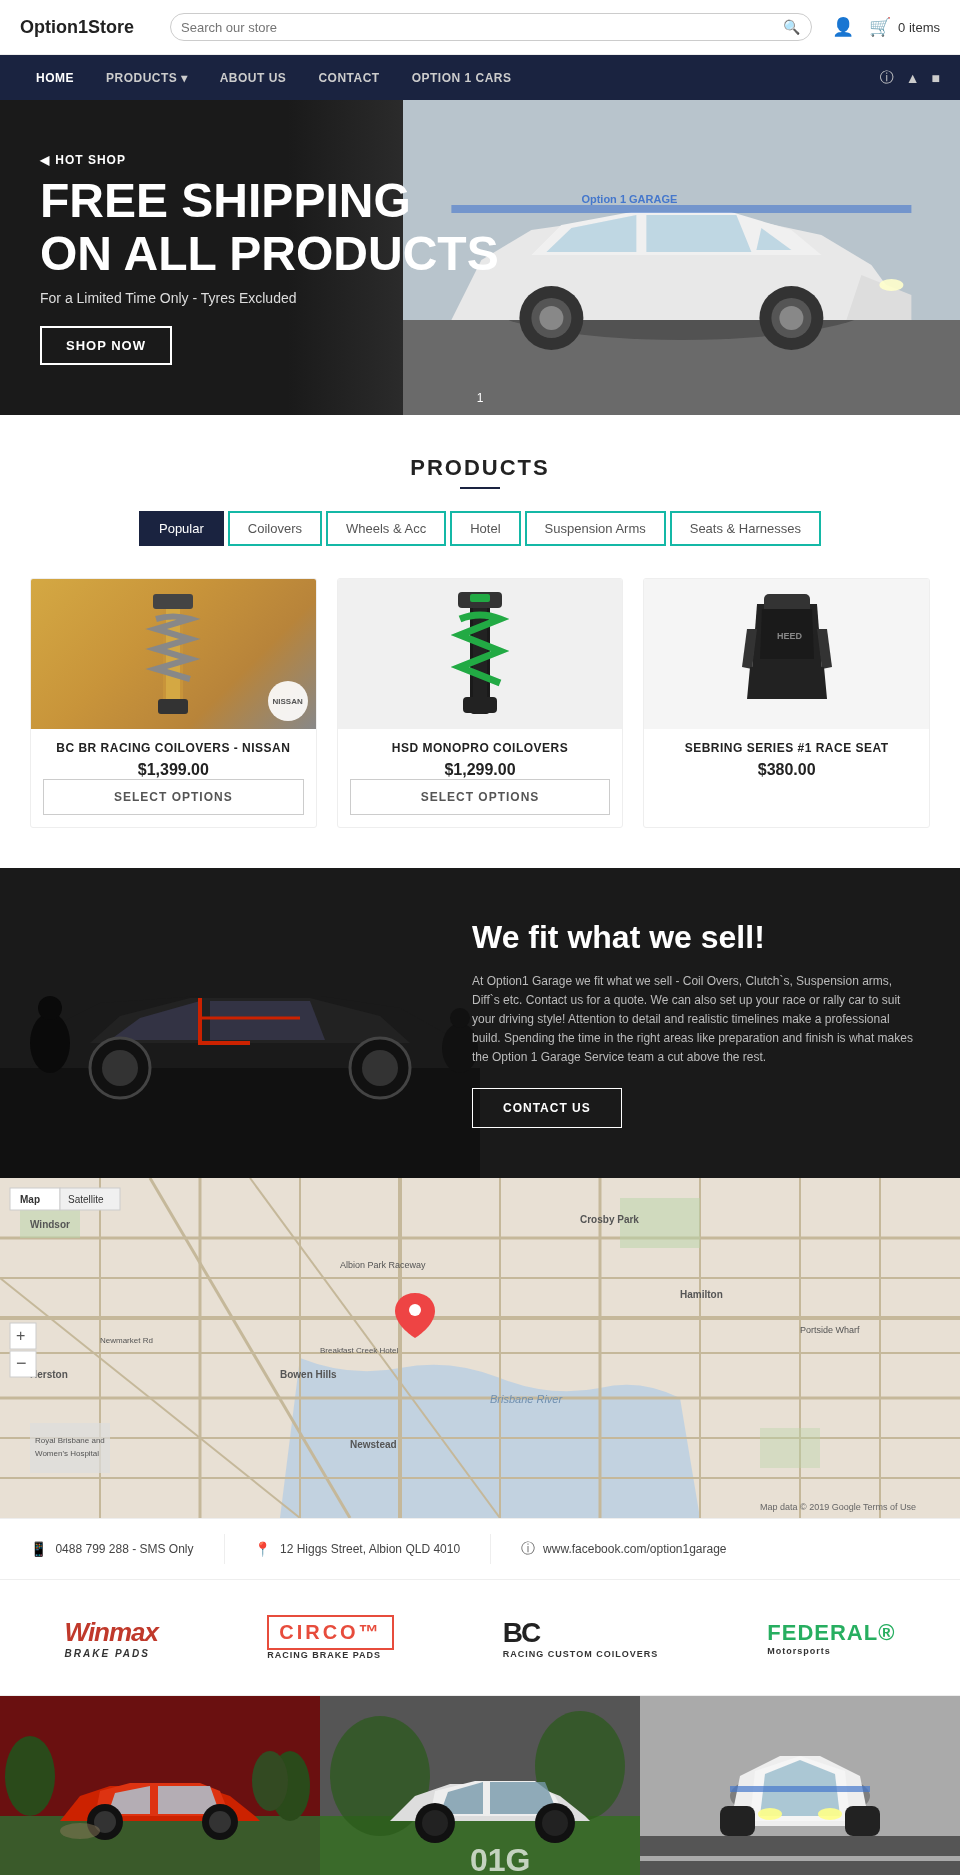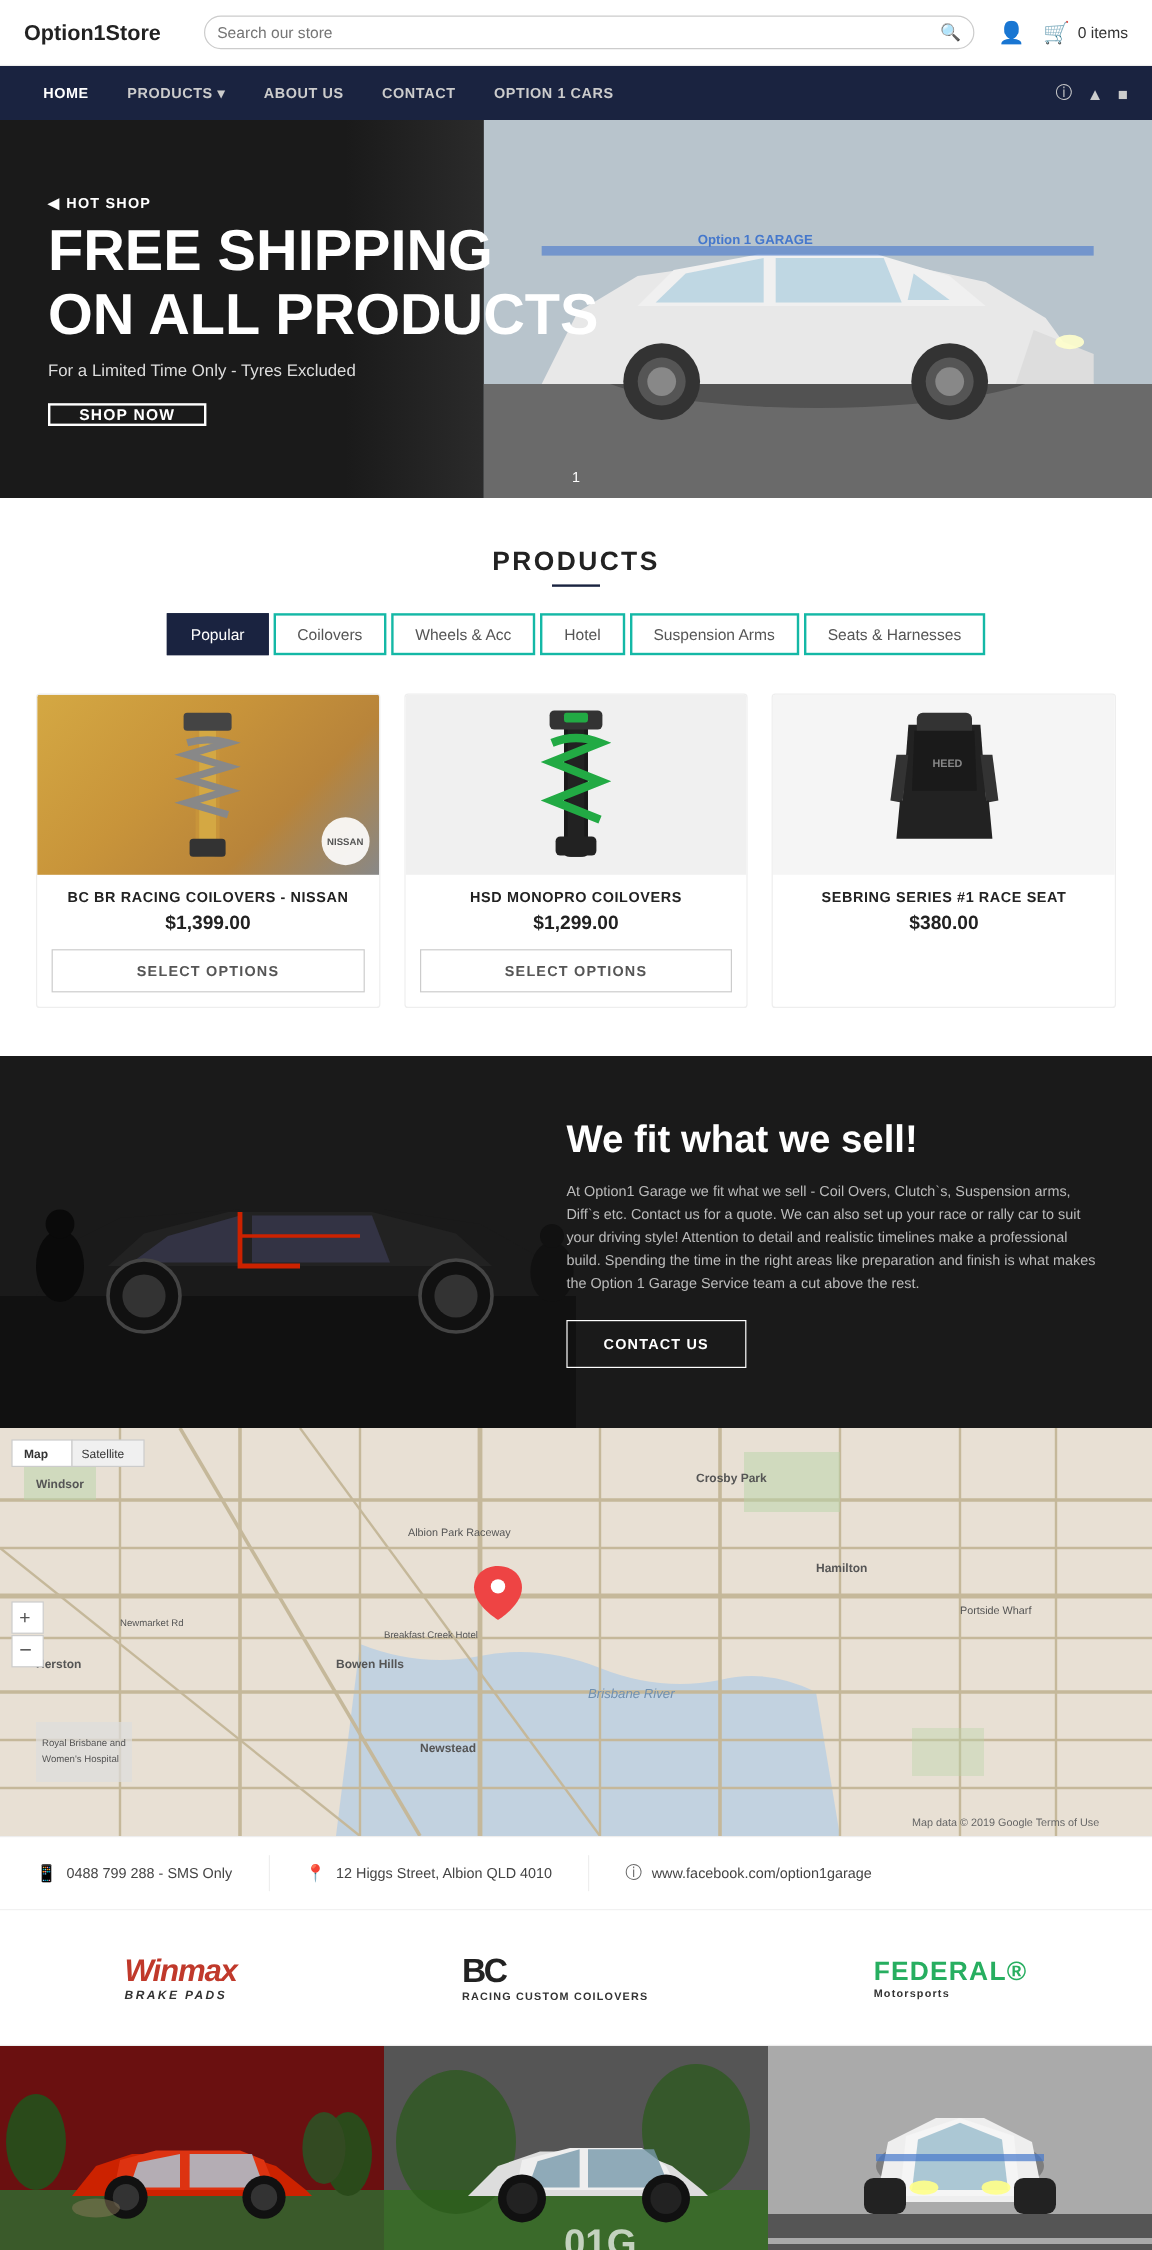--- a/index.html
+++ b/index.html
@@ -125,21 +125,21 @@
     }
     .hero-subtitle {
       color: #ddd;
       font-size: 14px;
       margin-bottom: 20px;
     }
     .hero-btn {
       display: inline-block;
       border: 2px solid #fff;
       color: #fff;
-      padding: 0 24px;
+      padding: 10px 24px;
       font-size: 13px;
       font-weight: 700;
       letter-spacing: 1px;
       cursor: pointer;
       text-transform: uppercase;
       background: transparent;
     }
     .hero-indicator {
       position: absolute;
       bottom: 10px;
@@ -244,21 +244,21 @@
       font-weight: 700;
       color: #222;
       margin-bottom: 6px;
       text-transform: uppercase;
       letter-spacing: 0.5px;
     }
     .product-price {
       font-size: 16px;
       font-weight: 700;
       color: #222;
-      margin-bottom: 12px;
+      margin-bottom: 0;
     }
     .product-btn {
       display: block;
       width: 100%;
       padding: 10px;
       background: #fff;
       border: 1px solid #ccc;
       color: #555;
       font-size: 12px;
       font-weight: 600;
@@ -695,20 +695,24 @@
     <span class="contact-icon">ⓘ</span>
     <span>www.facebook.com/option1garage</span>
   </div>
 </div>
 
 <div class="brands-section">
   <div class="brand-logo brand-winmax">
     <div style="font-style:italic;font-size:26px;font-weight:900;color:#c0392b;letter-spacing:-1px;">Winmax</div>
     <div style="font-size:10px;color:#333;letter-spacing:2px;font-weight:600;">BRAKE PADS</div>
   </div>
+  <div class="brand-logo brand-circo">
+    <div style="font-size:20px;font-weight:900;color:#e74c3c;border:2px solid #e74c3c;padding:4px 10px;letter-spacing:3px;display:inline-block;">CIRCO™</div>
+    <div style="font-size:9px;color:#333;letter-spacing:1px;">RACING BRAKE PADS</div>
+  </div>
   <div class="brand-logo brand-bc">
     <div style="font-size:28px;font-weight:900;color:#222;letter-spacing:-2px;">BC</div>
     <div style="font-size:9px;color:#333;letter-spacing:1px;">RACING CUSTOM COILOVERS</div>
   </div>
   <div class="brand-logo brand-federal">
     <div style="font-size:22px;font-weight:900;color:#27ae60;letter-spacing:1px;text-align:center;">FEDERAL®</div>
     <div style="font-size:9px;color:#333;letter-spacing:1px;">Motorsports</div>
   </div>
 </div>
 

